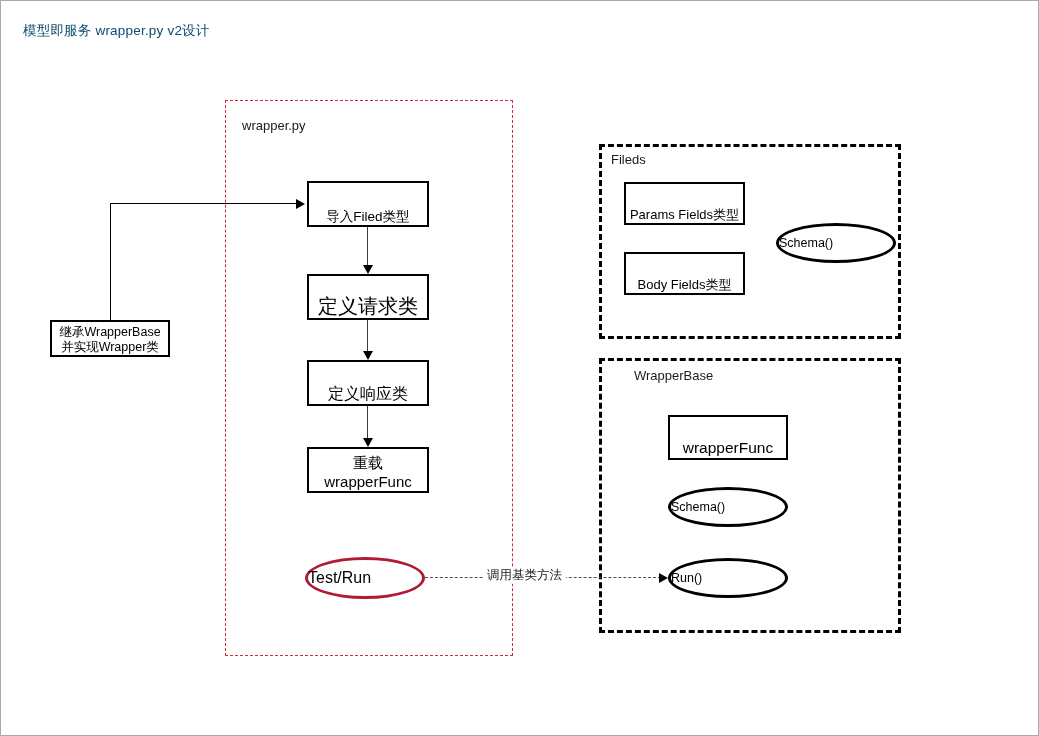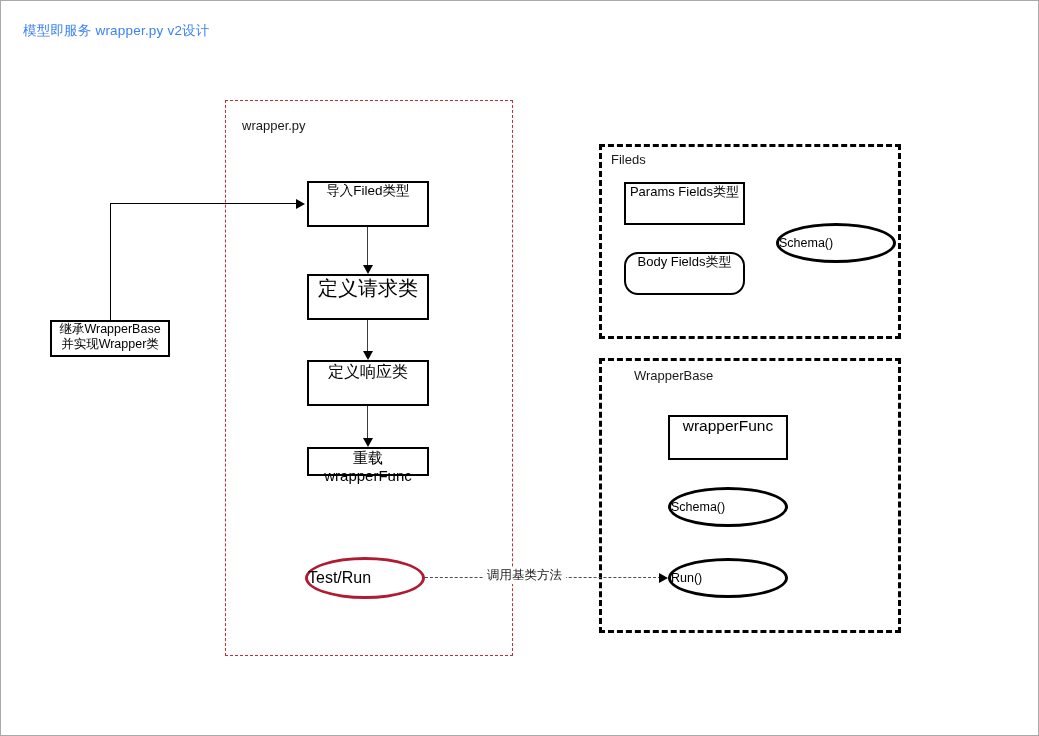--- a/index.html
+++ b/index.html
@@ -18,21 +18,21 @@
     background: #ffffff;
     box-sizing: border-box;
     border: 1px solid #a9a9a9;
     overflow: hidden;
   }
   #page-title {
     position: absolute;
     left: 22px;
     top: 21px;
     font-size: 13.5px;
-    color: #3b82f6;
+    color: #0c4a6e;
     letter-spacing: 0.2px;
     white-space: nowrap;
   }
 
   
   .group {
     position: absolute;
     box-sizing: border-box;
     background: transparent;
   }
@@ -87,21 +87,21 @@
     top: 7px;
   }
 
   
   .node-box {
     position: absolute;
     box-sizing: border-box;
     background: #ffffff;
     border: 2.6px solid #000000;
     display: flex;
-    align-items: flex-start;
+    align-items: flex-end;
     justify-content: center;
     text-align: center;
     color: #000000;
     line-height: 1.22;
   }
 
   #node-inherit {
     left: 49px;
     top: 319px;
     width: 120px;
@@ -127,37 +127,36 @@
     left: 306px;
     top: 359px;
     width: 122px;
     height: 46px;
     font-size: 16px;
   }
   #node-overload-wrapperfunc {
     left: 306px;
     top: 446px;
     width: 122px;
-    height: 29px;
+    height: 46px;
     font-size: 15px;
   }
   #node-params-fields {
     left: 623px;
     top: 181px;
     width: 121px;
     height: 43px;
     font-size: 13px;
   }
   #node-body-fields {
     left: 623px;
     top: 251px;
     width: 121px;
     height: 43px;
     font-size: 13px;
-    border-radius: 14px;
   }
   #node-wrapperfunc {
     left: 667px;
     top: 414px;
     width: 120px;
     height: 45px;
     font-size: 15.5px;
   }
 
   

